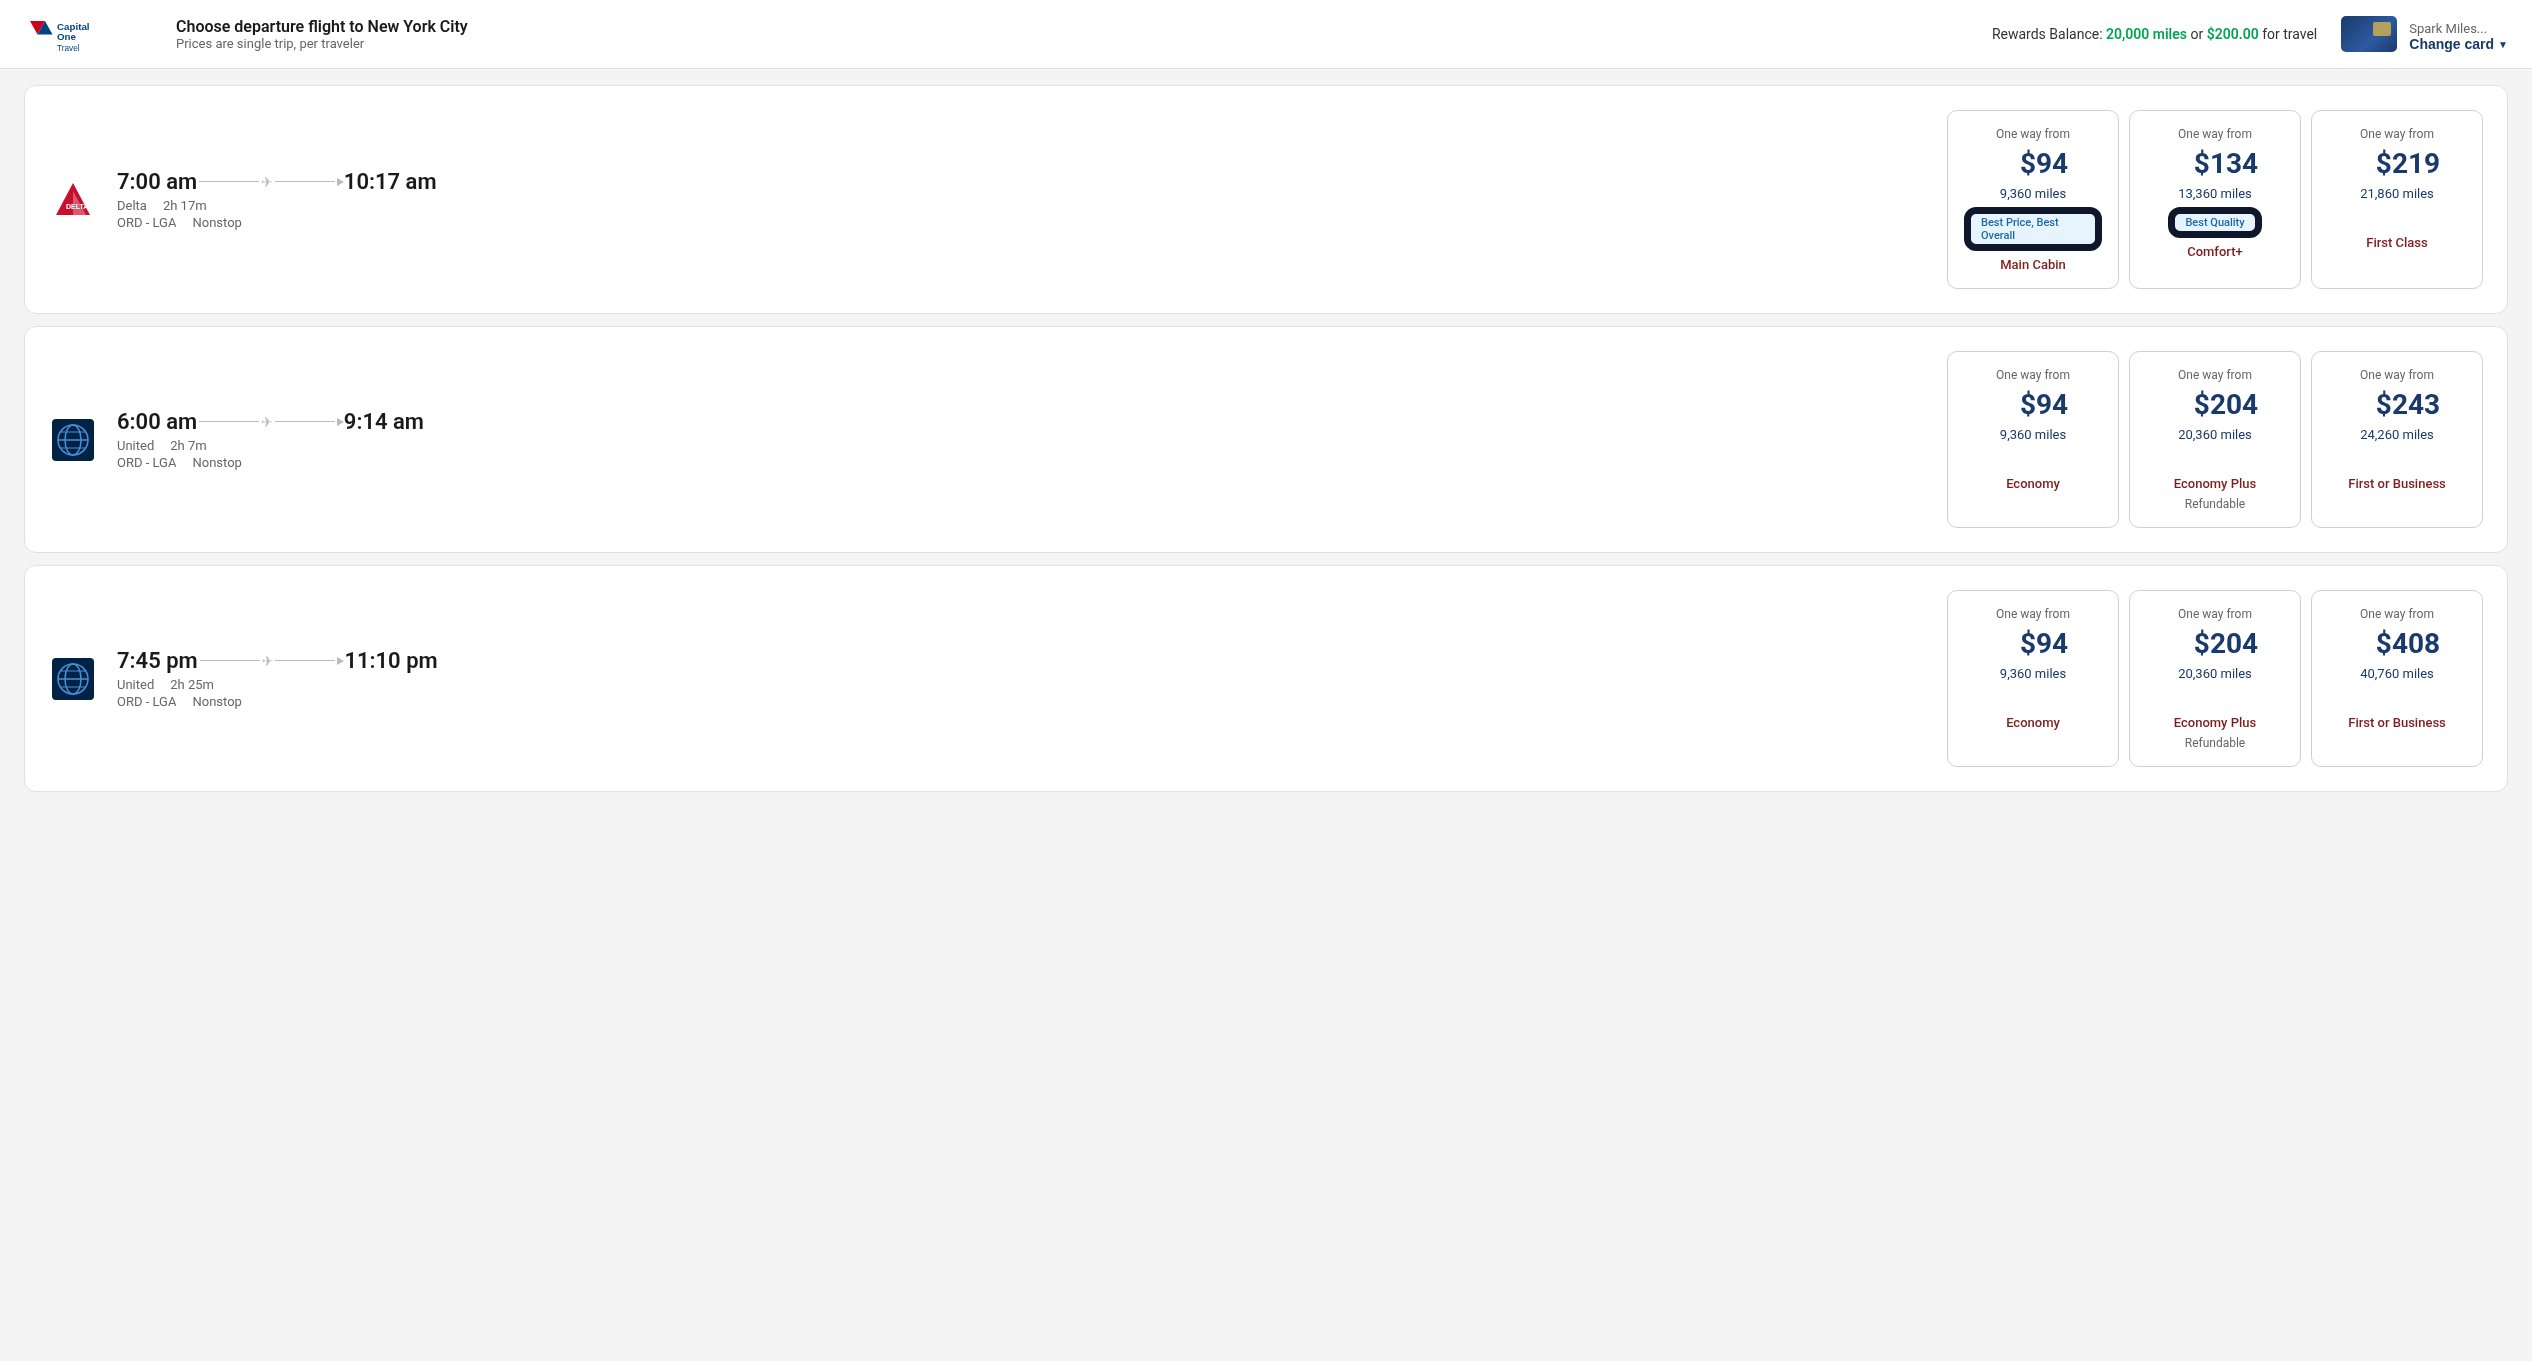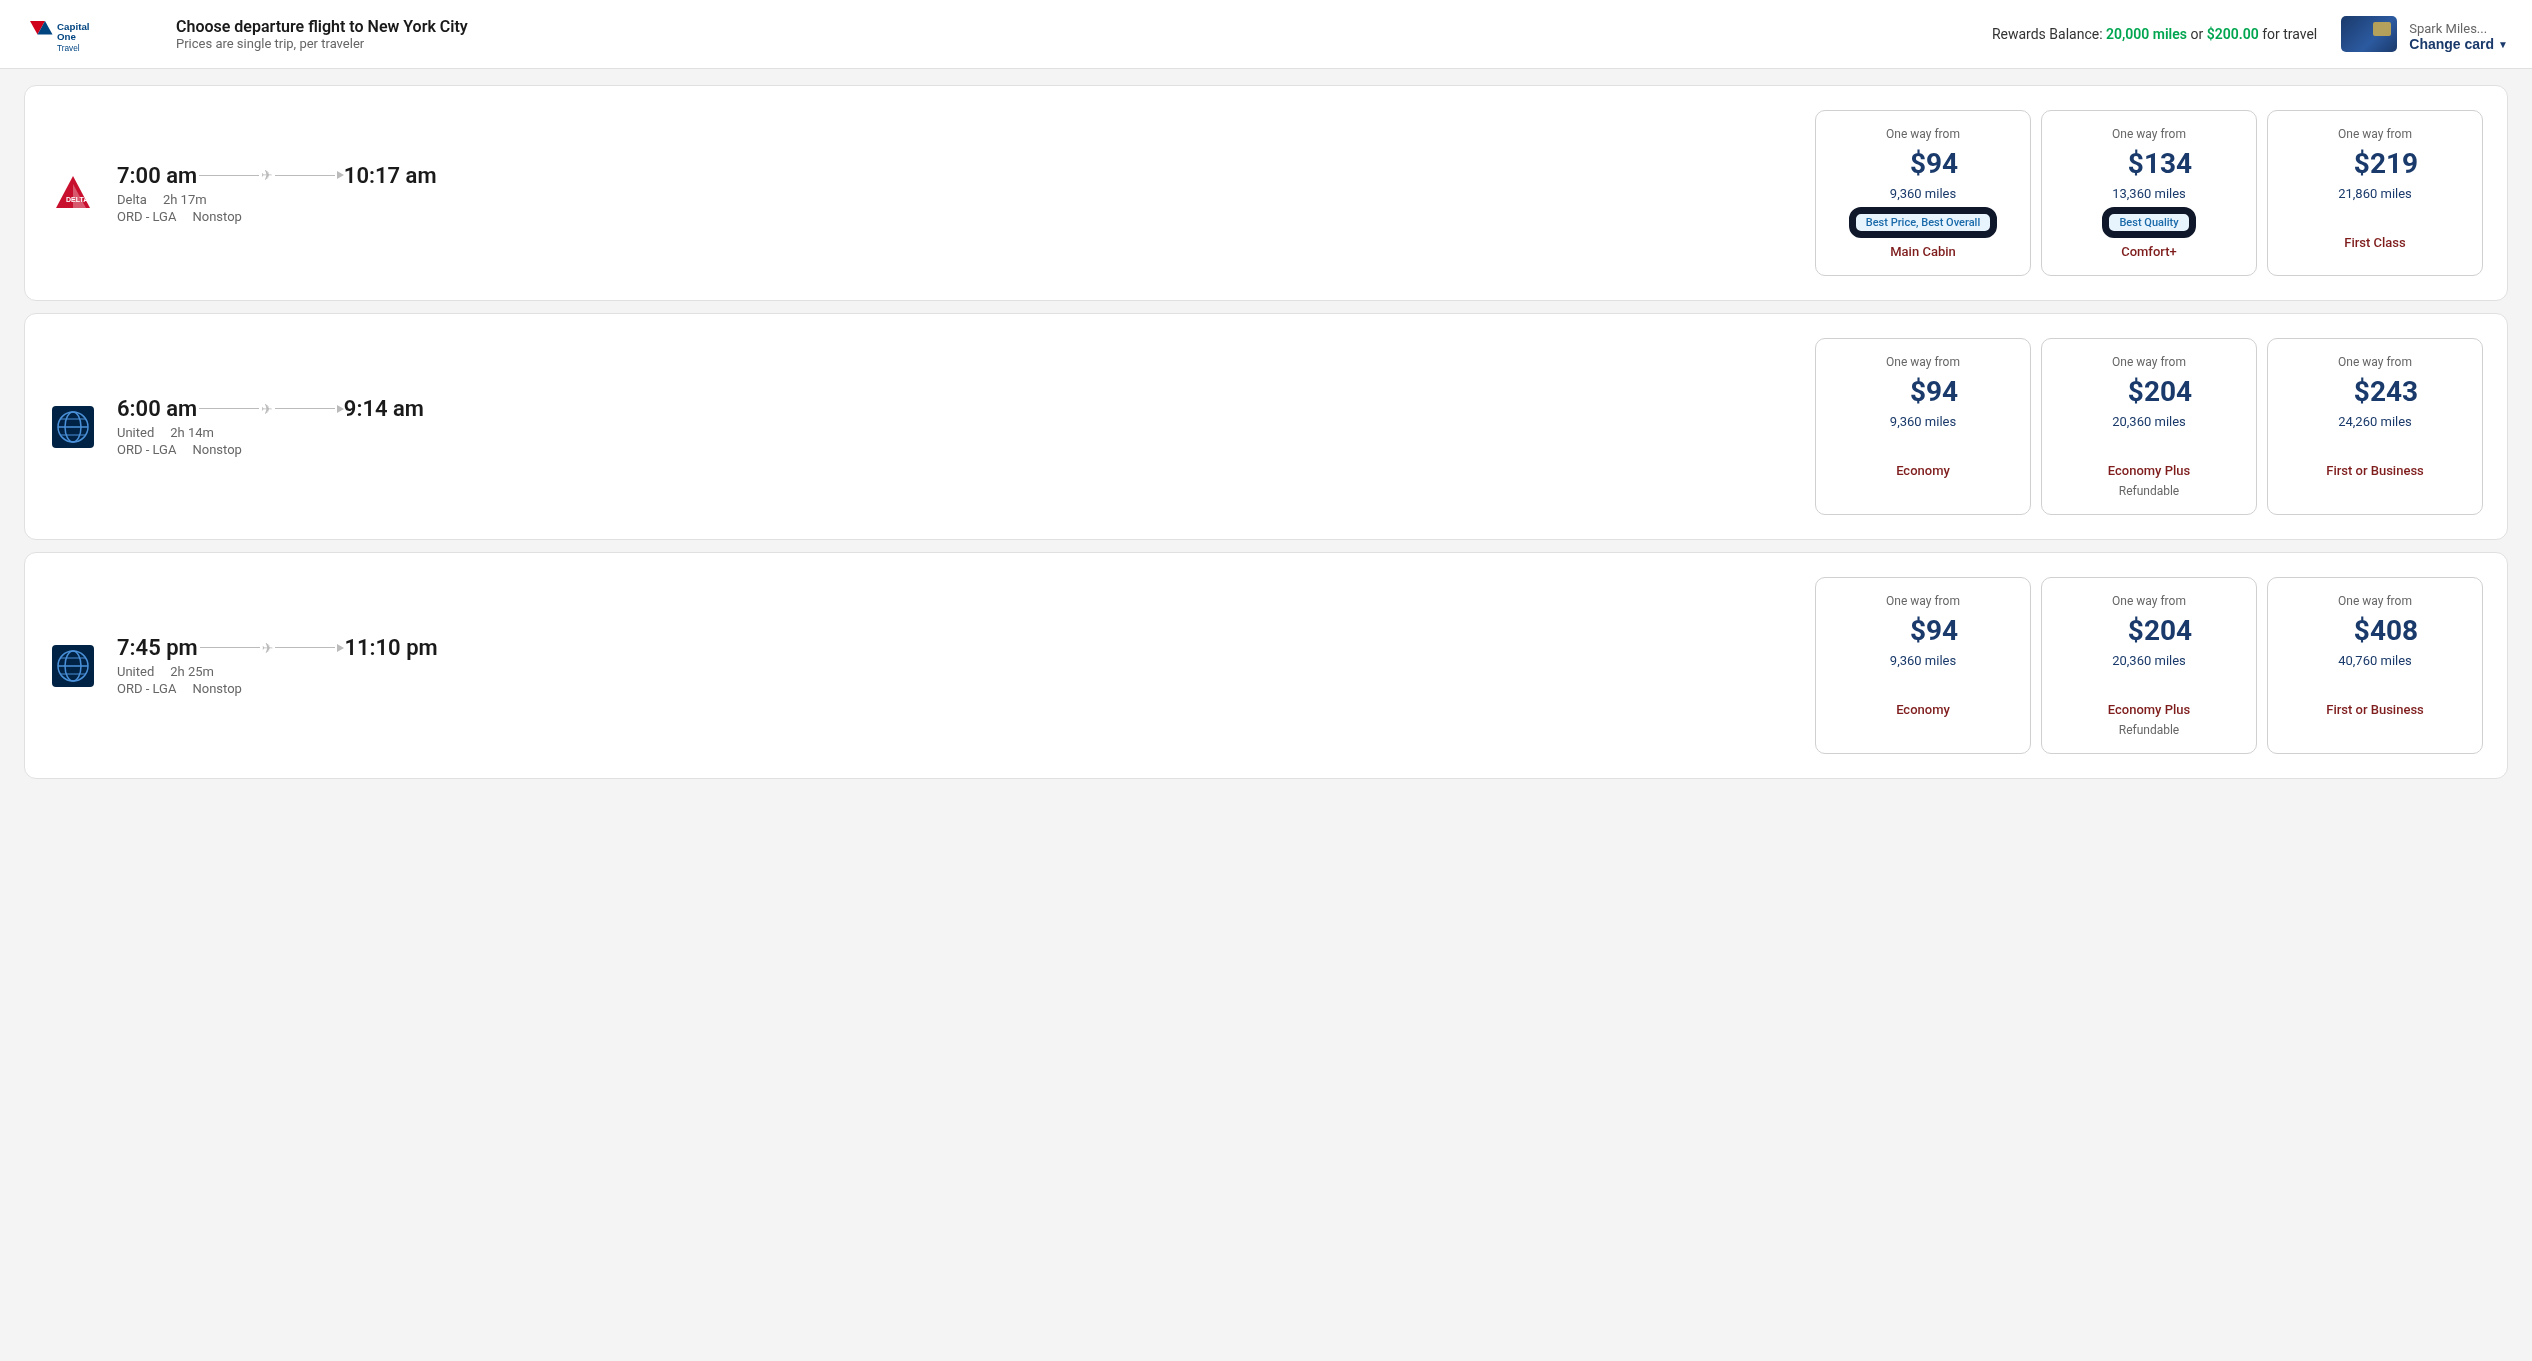--- a/index.html
+++ b/index.html
@@ -172,21 +172,21 @@
     
     .price-options {
       display: flex;
       gap: 10px;
       flex-shrink: 0;
     }
     .price-card {
       border: 1.5px solid #d0d0d0;
       border-radius: 10px;
       padding: 16px;
-      width: 216px;
+      width: 172px;
       display: flex;
       flex-direction: column;
       align-items: center;
       gap: 6px;
       cursor: pointer;
       transition: border-color 0.2s;
       position: relative;
     }
     .one-way-from {
       font-size: 12px;
@@ -380,21 +380,21 @@
             <div class="line"></div>
             <span class="plane-icon">✈</span>
             <div class="line"></div>
             <div class="arrow-head"></div>
           </div>
           <span class="arr-time">9:14 am</span>
         </div>
         <div class="flight-details">
           <div class="flight-detail-row">
             <span>United</span>
-            <span>2h 14m</span>
+            <span>2h 7m</span>
           </div>
           <div class="flight-detail-row">
             <span>ORD - LGA</span>
             <span>Nonstop</span>
           </div>
         </div>
       </div>
     </div>
     <div class="price-options">
 

